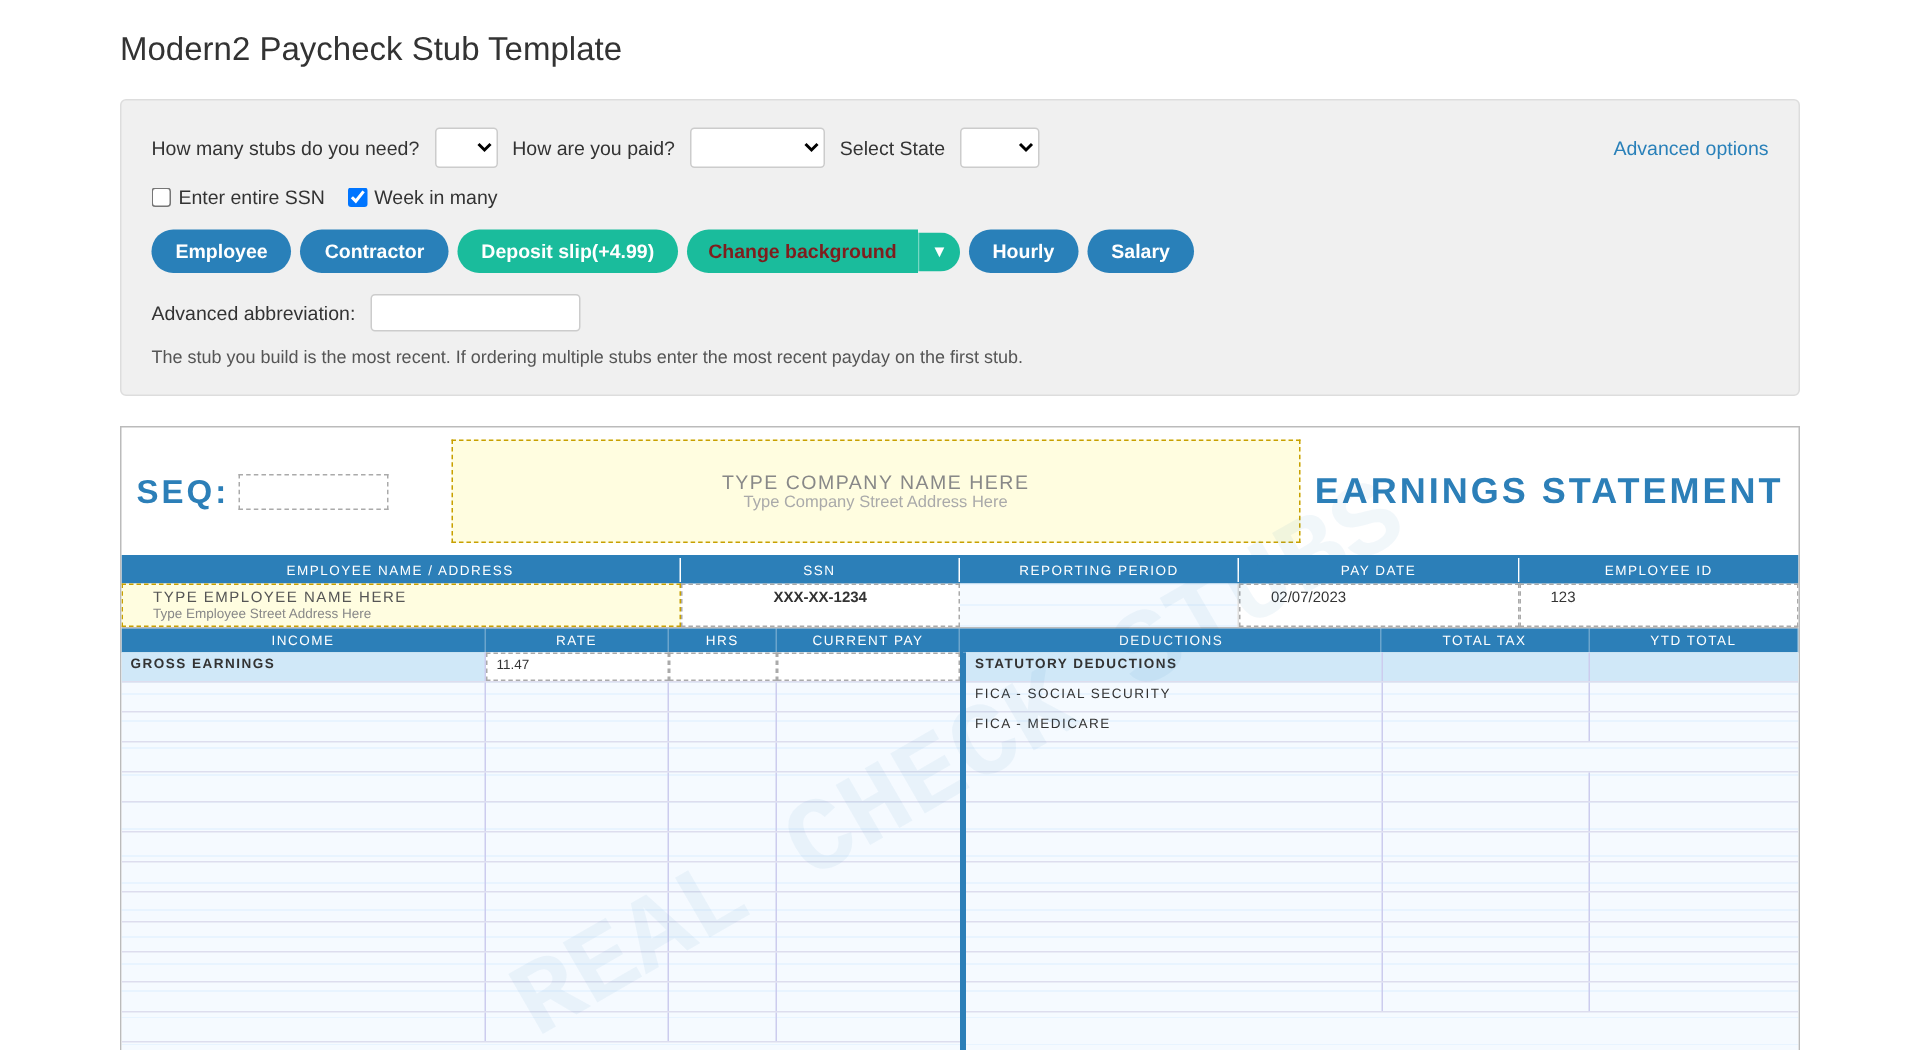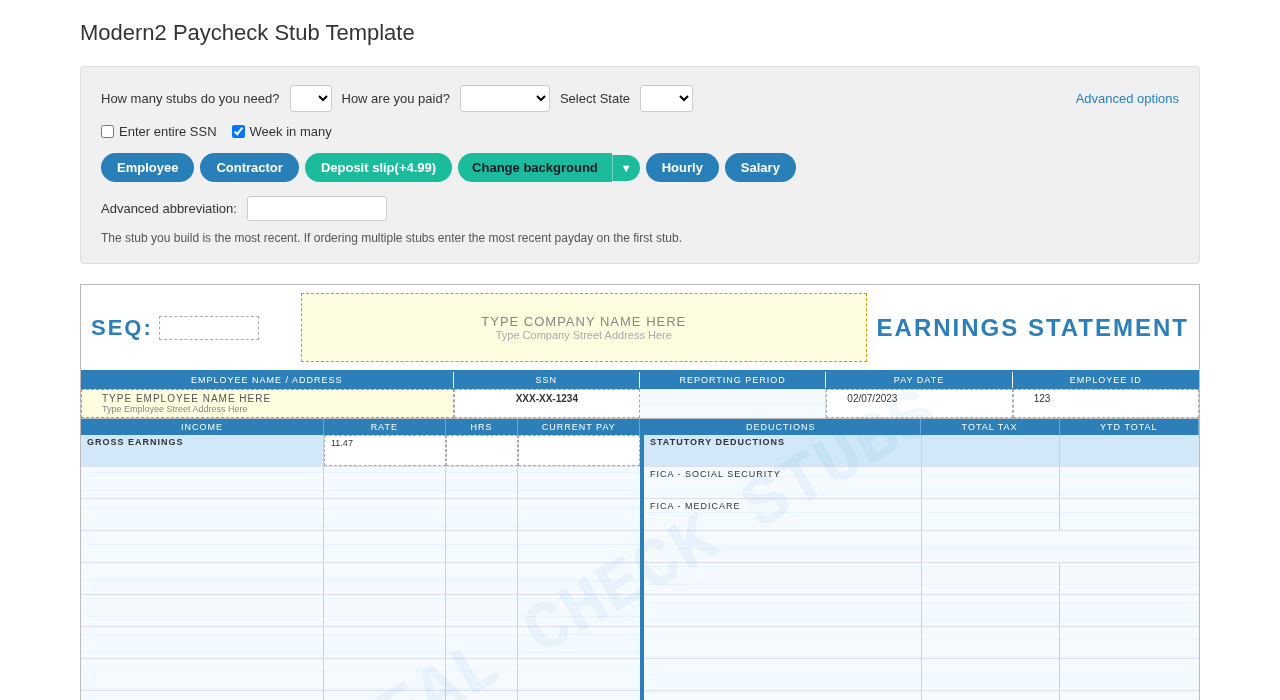--- a/index.html
+++ b/index.html
@@ -20,21 +20,21 @@
     .options-row2 { display: flex; align-items: center; gap: 15px; margin-bottom: 14px; }
     .checkbox-label { display: flex; align-items: center; gap: 5px; font-size: 13px; }
     .checkbox-label input[type=checkbox] { margin: 0; }
 
     .options-row3 { display: flex; align-items: center; gap: 6px; flex-wrap: wrap; }
 
     .btn { padding: 7px 16px; border-radius: 20px; border: none; cursor: pointer; font-size: 13px; font-weight: bold; }
     .btn-blue { background: #2980b9; color: #fff; }
     .btn-teal { background: #1abc9c; color: #fff; }
     .btn-split { display: flex; align-items: center; }
-    .btn-split-main { background: #1abc9c; color: #0f172a; padding: 7px 14px; border-radius: 20px 0 0 20px; border: none; cursor: pointer; font-size: 13px; font-weight: bold; }
+    .btn-split-main { background: #1abc9c; color: #7f1d1d; padding: 7px 14px; border-radius: 20px 0 0 20px; border: none; cursor: pointer; font-size: 13px; font-weight: bold; }
     .btn-split-arrow { background: #1abc9c; color: #fff; padding: 7px 8px; border-radius: 0 20px 20px 0; border: none; border-left: 1px solid rgba(255,255,255,0.4); cursor: pointer; font-size: 11px; }
 
     .company-abbr-row { display: flex; align-items: center; gap: 10px; margin-top: 14px; }
     .company-abbr-row label { font-size: 13px; }
     .company-abbr-row input { border: 1px solid #ccc; border-radius: 3px; padding: 4px 8px; font-size: 13px; width: 140px; }
 
     .info-text { font-size: 12px; color: #555; margin-top: 10px; }
 
     .stub-header { display: flex; align-items: stretch; padding: 8px 10px; gap: 10px; }
     .seq-area { display: flex; align-items: center; gap: 6px; min-width: 200px; }
@@ -59,21 +59,21 @@
 
     .stub-income-header { background: #2c7fb8; color: #fff; display: grid; grid-template-columns: 2fr 1fr 0.6fr 1fr; }
     .stub-income-col-h { font-size: 9px; padding: 3px 6px; border-right: 1px solid rgba(255,255,255,0.3); letter-spacing: 1px; text-align: center; }
 
     .stub-deductions-header { background: #2c7fb8; color: #fff; display: grid; grid-template-columns: 2fr 1fr 1fr; }
     .stub-deductions-col-h { font-size: 9px; padding: 3px 6px; border-right: 1px solid rgba(255,255,255,0.3); letter-spacing: 1px; text-align: center; }
 
     .stub-income-body { background: repeating-linear-gradient(0deg, #e8f4ff, #e8f4ff 1px, #f5faff 1px, #f5faff 18px); min-height: 220px; }
     .stub-deductions-body { background: repeating-linear-gradient(0deg, #e8f4ff, #e8f4ff 1px, #f5faff 1px, #f5faff 18px); min-height: 220px; border-left: 2px solid #2c7fb8; }
 
-    .stub-row { display: grid; height: 32px; border-bottom: 1px solid #dde; font-size: 9px; }
+    .stub-row { display: grid; height: 20px; border-bottom: 1px solid #dde; font-size: 9px; }
     .stub-income-row { grid-template-columns: 2fr 1fr 0.6fr 1fr; }
     .stub-deductions-row { grid-template-columns: 2fr 1fr 1fr; }
 
     .stub-cell { padding: 2px 6px; border-right: 1px solid #cce; overflow: hidden; white-space: nowrap; }
     .stub-cell:last-child { border-right: none; }
     .stub-row-header { background: #d0e8f8; }
     .stub-footer-col { color: #fff; font-size: 8px; padding: 3px 6px; text-align: center; border-right: 1px solid rgba(255,255,255,0.3); letter-spacing: 1px; }
 
     .stub-container { position: relative; overflow: hidden; border: 1px solid #bbb; }
   </style>

